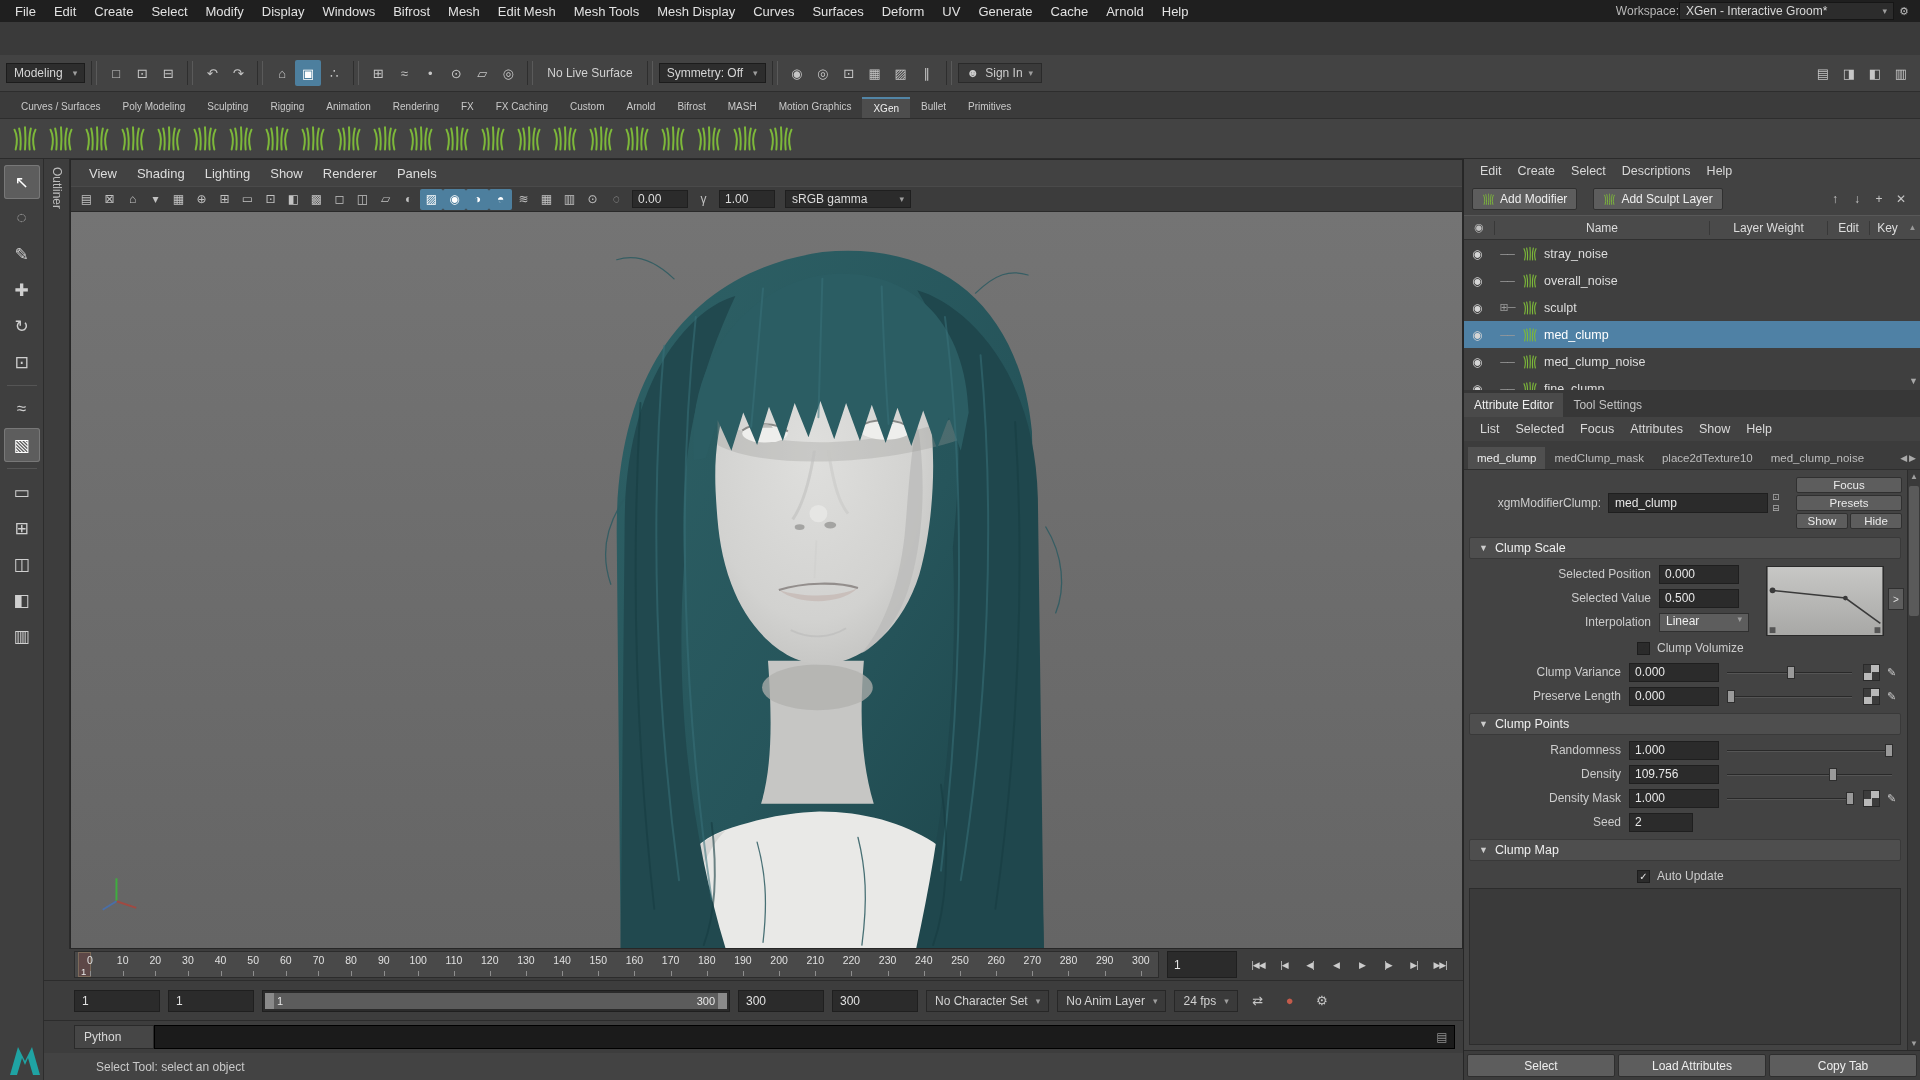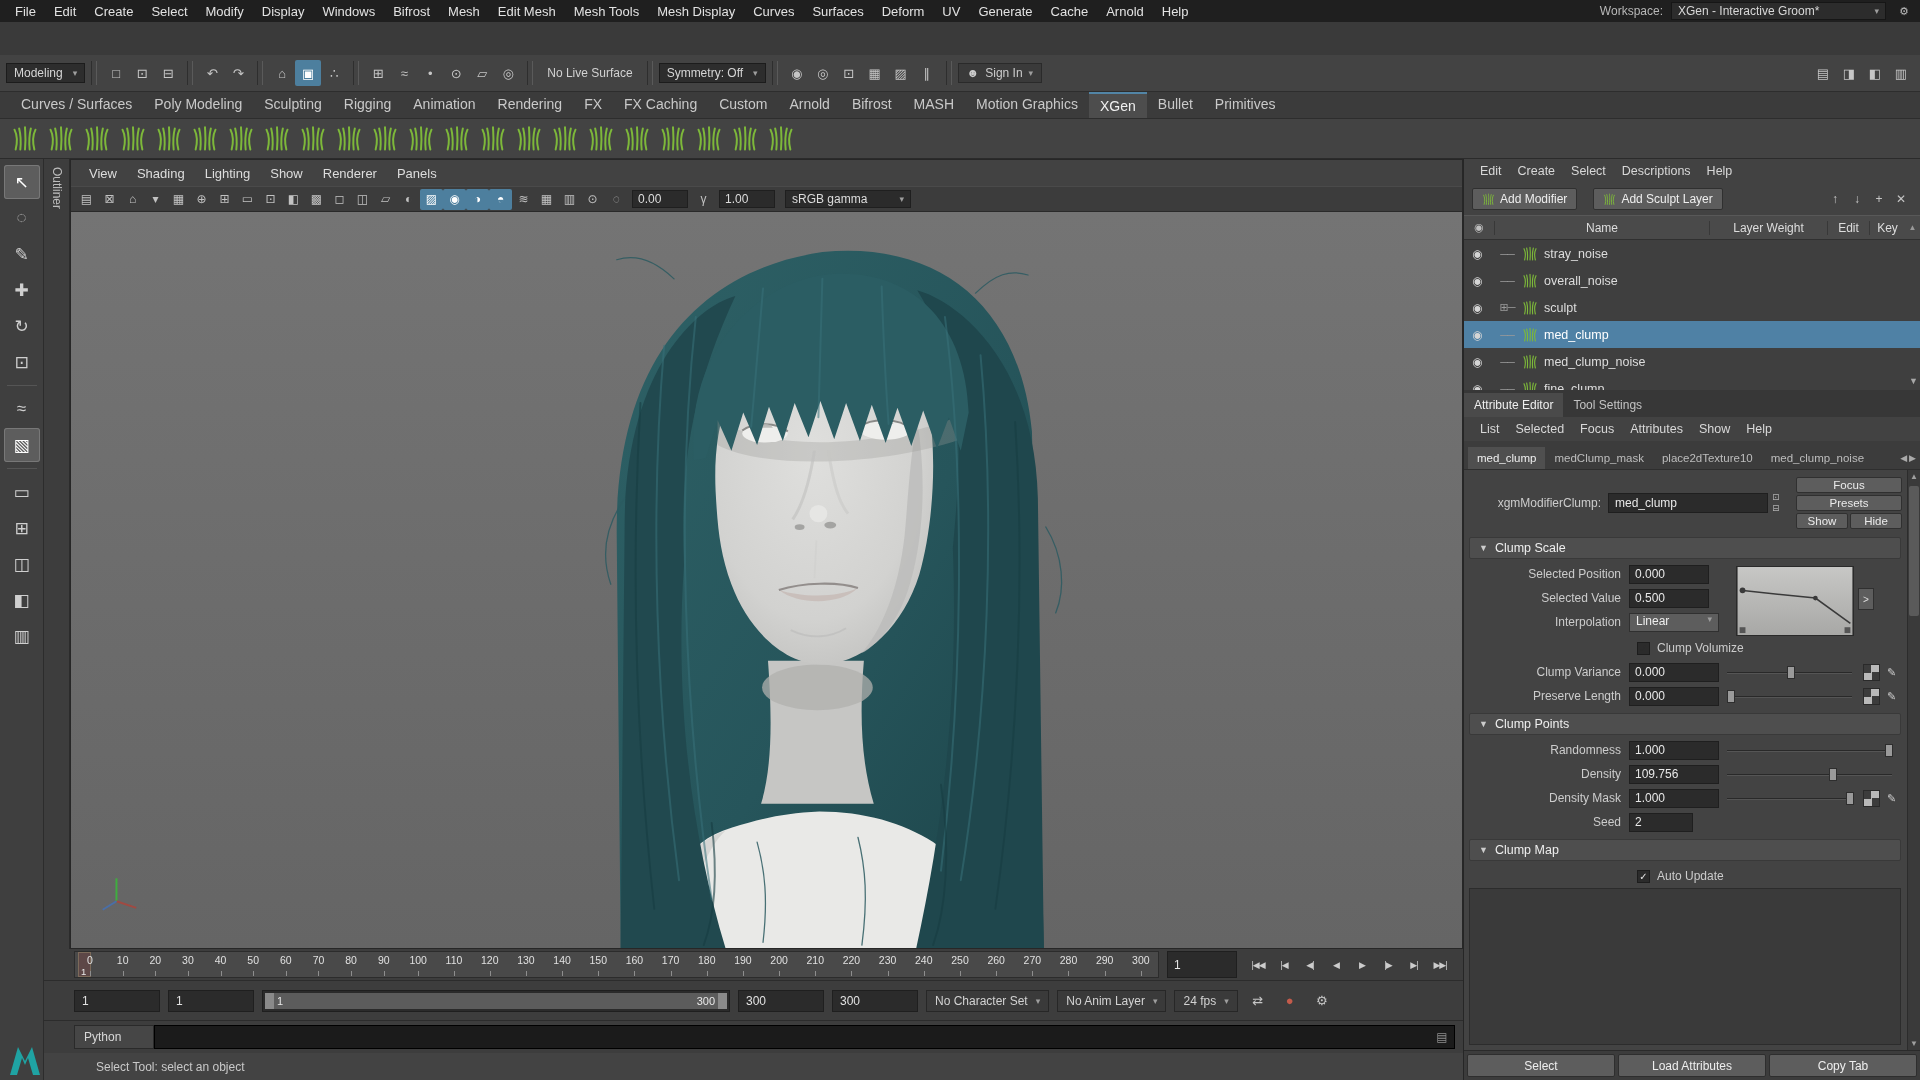--- a/index.html
+++ b/index.html
@@ -4,42 +4,42 @@
 <style>
   * { margin:0; padding:0; box-sizing:border-box; }
   html,body { width:1920px; height:1080px; overflow:hidden; background:#3a3a3a;
     font-family:"Liberation Sans","DejaVu Sans",sans-serif; color:#cccccc; }
   .app { position:relative; width:1920px; height:1080px; display:flex; flex-direction:column; font-size:13px; }
 
   
   .menubar { height:22px; background:#1f1f1f; display:flex; align-items:center; padding:0 6px; flex:0 0 auto; }
   .menu-list { display:flex; }
   .menu-item { padding:2px 9px; color:#e2e2e2; font-size:13px; white-space:nowrap; }
-  .menubar-right { margin-left:auto; display:flex; align-items:center; gap:8px; }
+  .menubar-right { margin-left:auto; display:flex; align-items:center; }
   .ws-label { color:#b8b8b8; font-size:12px; }
   .ws-select { background:#2c2c2c; border:1px solid #161616; color:#d8d8d8; font-size:12px;
     padding:1px 6px; width:215px; display:flex; justify-content:space-between; align-items:center; }
   .mini-icon { width:20px; height:16px; display:flex; align-items:center; justify-content:center; color:#bdbdbd; font-size:11px; }
 
   
   .statusline { height:37px; background:#434343; border-bottom:1px solid #2d2d2d; display:flex; align-items:center; padding:0 6px; flex:0 0 auto;margin-top:33px; }
   .sep { width:6px; height:24px; border-left:1px solid #2e2e2e; border-right:1px solid #5a5a5a; margin:0 6px; }
   .dropdown { background:#2d2d2d; border:1px solid #1c1c1c; color:#d6d6d6; font-size:12px;
     padding:2px 7px; display:flex; align-items:center; gap:10px; white-space:nowrap; }
   .dd-arrow { font-size:9px; color:#9e9e9e; }
   .icon-row { display:flex; align-items:center; }
   .icon-btn { width:26px; height:26px; display:flex; align-items:center; justify-content:center;
     color:#c6c6c6; font-size:13px; border-radius:2px; }
   .icon-btn.active { background:#4d7f9e; color:#ffffff; }
   .flat-btn { color:#d2d2d2; font-size:12px; padding:2px 8px; white-space:nowrap; }
   .signin { display:flex; align-items:center; gap:6px; background:#3a3a3a; border:1px solid #2a2a2a; padding:2px 8px; font-size:12px; }
 
   
   .shelf-tabs { height:27px; background:#3b3b3b; border-bottom:1px solid #2d2d2d; display:flex; align-items:flex-end; padding:0 10px; flex:0 0 auto; }
-  .shelf-tab { padding:4px 11px; font-size:14px; color:#c9c9c9; white-space:nowrap; }
+  .shelf-tab { padding:4px 11px; font-size:10px; color:#c9c9c9; white-space:nowrap; }
   .shelf-tab.active { background:#4d4d4d; color:#f0f0f0; border-top:2px solid #5285a6; }
   .shelf-icons { height:40px; background:#434343; border-bottom:1px solid #2b2b2b; display:flex; align-items:center; padding:0 8px; gap:2px; flex:0 0 auto; }
   .shelf-icon { width:34px; height:34px; display:flex; align-items:center; justify-content:center; }
   .shelf-icon svg { width:28px; height:28px; }
 
   
   .main { flex:1; display:flex; min-height:0; }
   .toolbox { width:44px; background:#3f3f3f; border-right:1px solid #2c2c2c; display:flex; flex-direction:column; align-items:center; padding-top:6px; gap:2px; flex:0 0 auto; }
   .tool-btn { width:36px; height:34px; display:flex; align-items:center; justify-content:center; font-size:17px; color:#cfcfcf; border-radius:3px; }
   .tool-btn.active { background:#5d5d5d; box-shadow:inset 0 0 0 1px #787878; color:#ffffff; }
@@ -147,21 +147,21 @@
   .attr-field { width:90px; height:19px; background:#2b2b2b; border:1px solid #1f1f1f; color:#e8e8e8; padding:0 5px; display:flex; align-items:center; font-size:12px; flex:0 0 auto; }
   .attr-slider { flex:1; margin:0 8px; position:relative; height:19px; }
   .slider-track { position:absolute; left:0; right:0; top:9px; height:2px; background:#292929; border-bottom:1px solid #555; }
   .slider-handle { position:absolute; top:3px; width:8px; height:13px; background:#9a9a9a; border:1px solid #2e2e2e; }
   .map-icon { width:17px; height:17px; margin-left:3px; border:1px solid #2a2a2a;
     background:conic-gradient(#b9b9b9 25%, #3c3c3c 0 50%, #b9b9b9 0 75%, #3c3c3c 0); flex:0 0 auto; }
   .brush-icon { width:17px; height:17px; margin-left:3px; display:flex; align-items:center; justify-content:center; font-size:11px; color:#c9c9c9; flex:0 0 auto; }
   .attr-dd { width:90px; height:19px; background:#5d5d5d; border:1px solid #303030; color:#eeeeee; font-size:12px; display:flex; align-items:flex-start; justify-content:space-between; padding:0 6px; flex:0 0 auto; }
 
   .scale-block { display:flex; flex:0 0 auto; }
-  .scale-left { width:272px; }
+  .scale-left { width:272px;margin-left:30px; }
   .ramp { width:118px; height:70px; margin-top:4px; position:relative; border:1px solid #2a2a2a; }
   .ramp svg { width:100%; height:100%; display:block; }
   .ramp-next { width:16px; height:22px; margin:26px 0 0 4px; background:#5d5d5d; border:1px solid #303030; color:#dddddd; font-size:10px; display:flex; align-items:center; justify-content:center; }
 
   .attr-check-row { height:24px; display:flex; align-items:center; gap:7px; padding-left:173px; flex:0 0 auto; }
   .checkbox { width:13px; height:13px; background:#2b2b2b; border:1px solid #1d1d1d; display:flex; align-items:center; justify-content:center; font-size:10px; color:#2b2b2b; }
   .checkbox.checked { color:#e4e4e4; }
   .check-label { font-size:12px; color:#cccccc; }
 
   .notes-label { padding:8px 8px 4px 8px; font-size:12px; color:#cccccc; flex:0 0 auto; }

